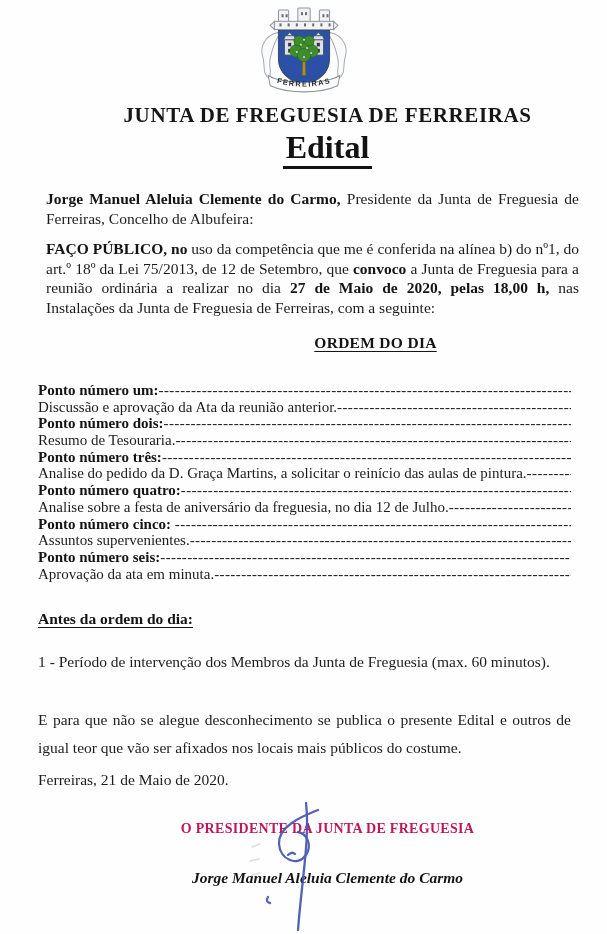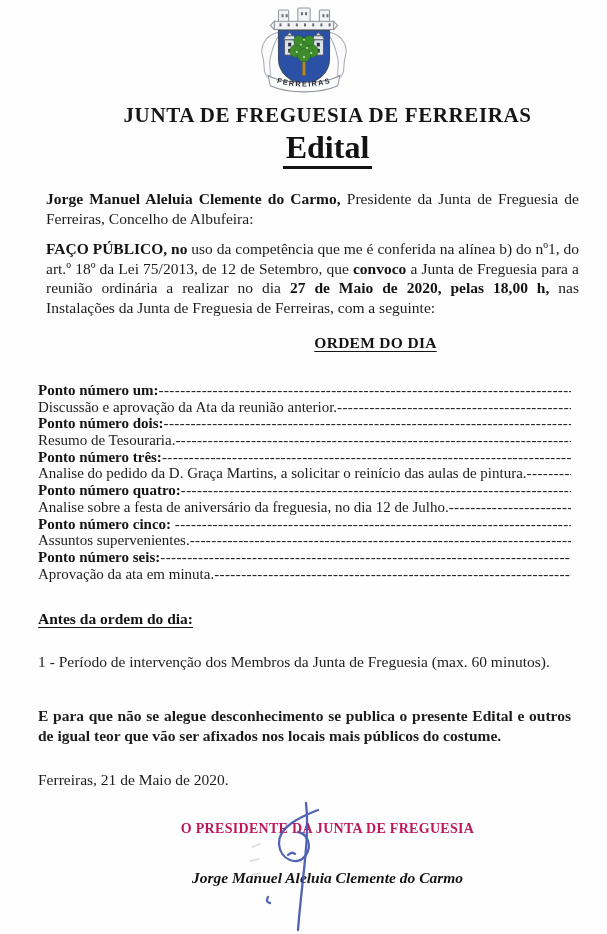--- a/index.html
+++ b/index.html
@@ -58,21 +58,21 @@
   }
   .agenda-line .dashes{letter-spacing:.4px;color:#222;}
 
   .before-heading{
     top:610px;left:38px;
     font-size:15.5px;font-weight:bold;color:#141414;
     text-decoration:underline;text-underline-offset:3px;
   }
   .before-item{top:653px;left:38px;width:533px;font-size:15.5px;}
 
-  .closing{top:706px;left:38px;width:533px;font-size:15.5px;line-height:20px;text-align:justify;font-weight:bold;}
+  .closing{top:706px;left:38px;width:533px;font-size:15.5px;line-height:28px;text-align:justify;}
   .place-date{top:771px;left:38px;font-size:15.5px;}
 
   .sig-title{top:821px;font-size:14px;font-weight:bold;color:#be185d;letter-spacing:.3px;}
   .sig-name{top:869px;font-size:15.5px;font-weight:bold;font-style:italic;color:#141414;}
 
   .signature-svg{top:793px;left:238px;pointer-events:none;}
 </style>
 </head>
 <body>
 

